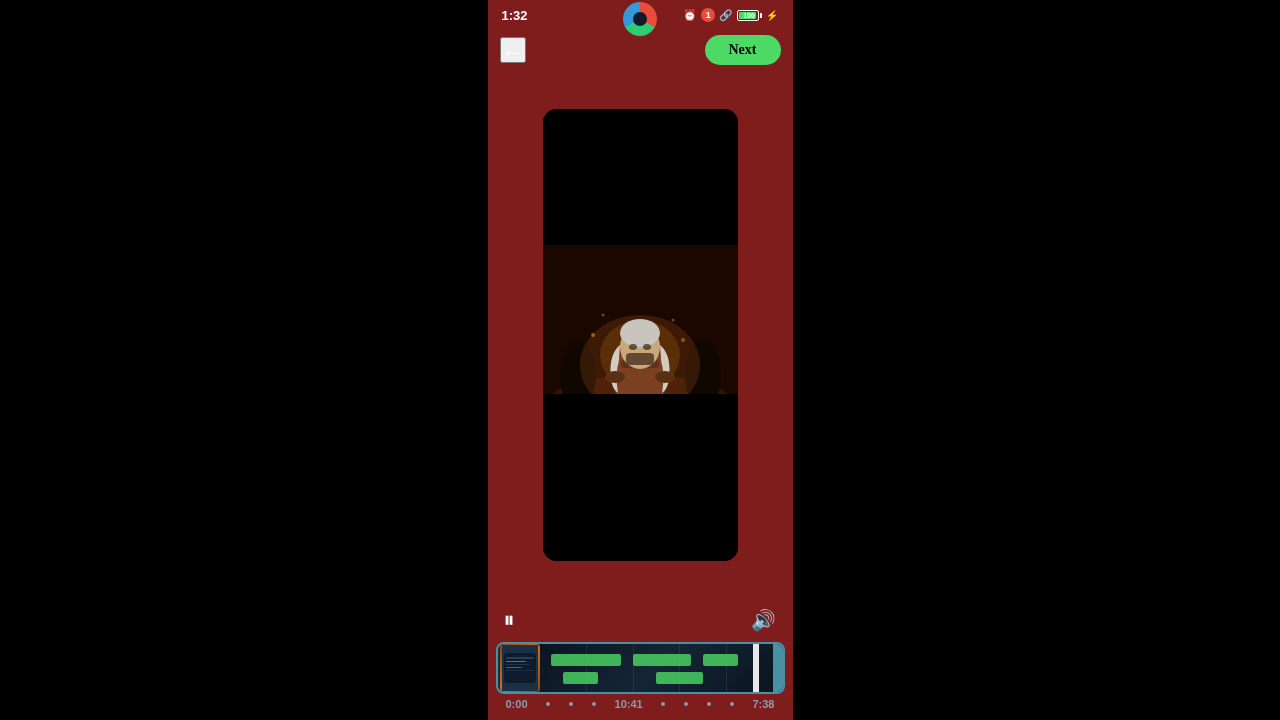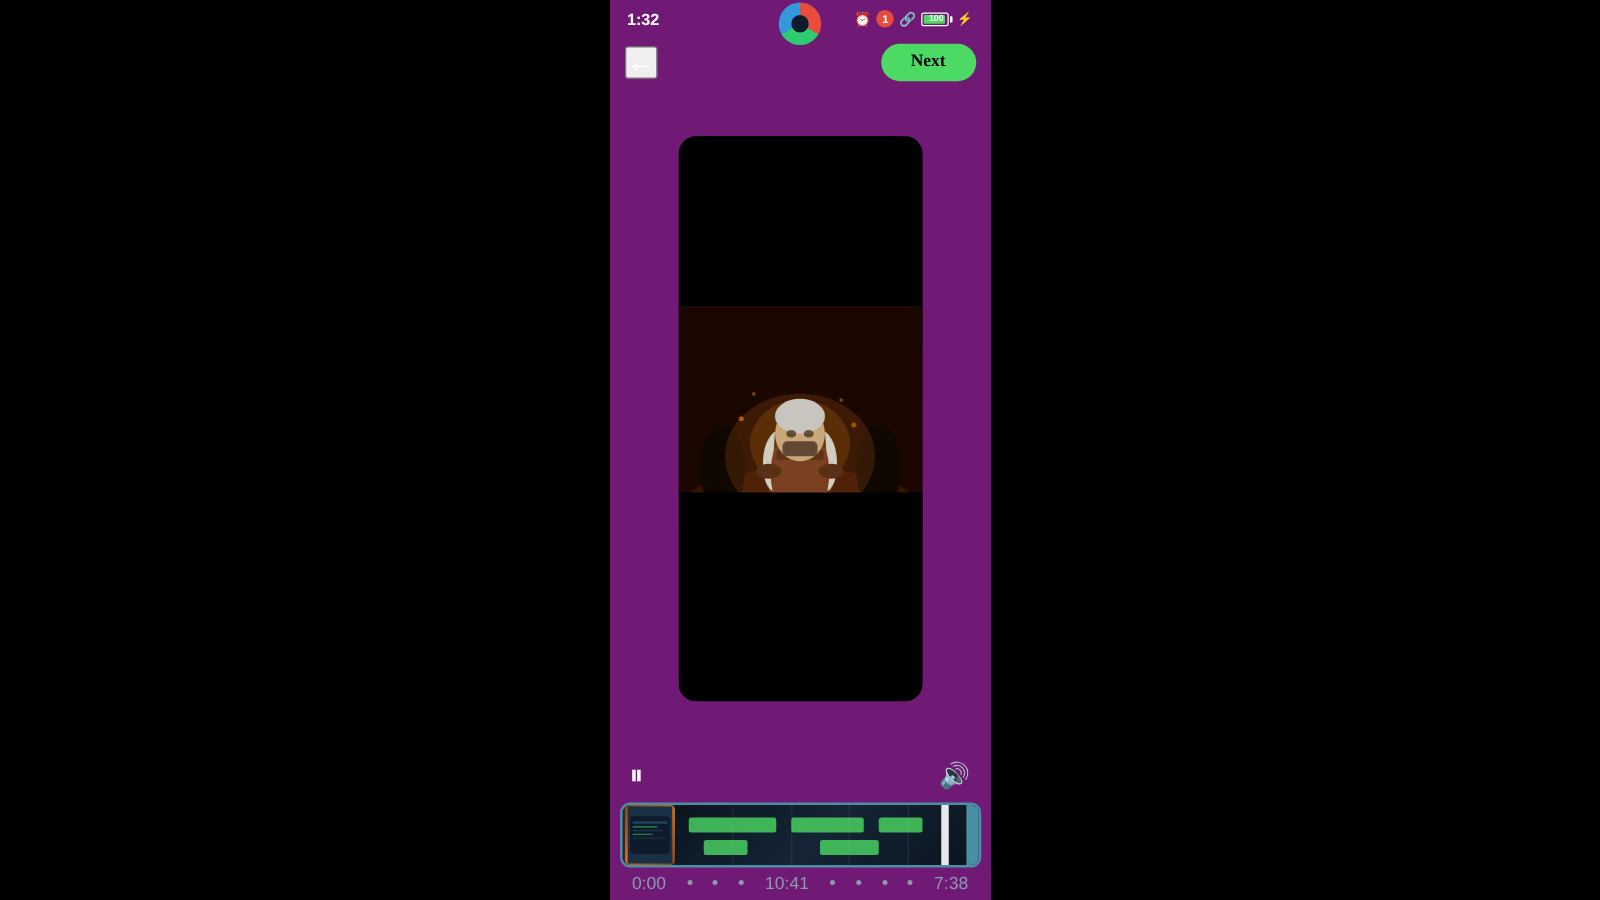--- a/index.html
+++ b/index.html
@@ -9,21 +9,21 @@
       background: #000;
       display: flex;
       align-items: center;
       justify-content: center;
       font-family: -apple-system, BlinkMacSystemFont, 'Helvetica Neue', Arial, sans-serif;
       overflow: hidden;
     }
     .phone-container {
       width: 305px;
       height: 720px;
-      background: #701a75;
+      background: #7f1d1d;
       display: flex;
       flex-direction: column;
       position: relative;
     }
     
     .status-bar {
       display: flex;
       align-items: center;
       justify-content: space-between;
       padding: 6px 14px 4px 14px;
@@ -189,21 +189,22 @@
     }
     
     .time-markers {
       display: flex;
       align-items: center;
       justify-content: space-between;
       padding: 4px 10px 0 10px;
     }
     .time-label {
       color: #8a9bb0;
-      font-size: 14px;
+      font-size: 11px;
+      font-weight: bold;
     }
     .time-dot {
       width: 4px;
       height: 4px;
       border-radius: 50%;
       background: #8a9bb0;
     }
     .notif-badge {
       background: #e74c3c;
       color: #fff;

